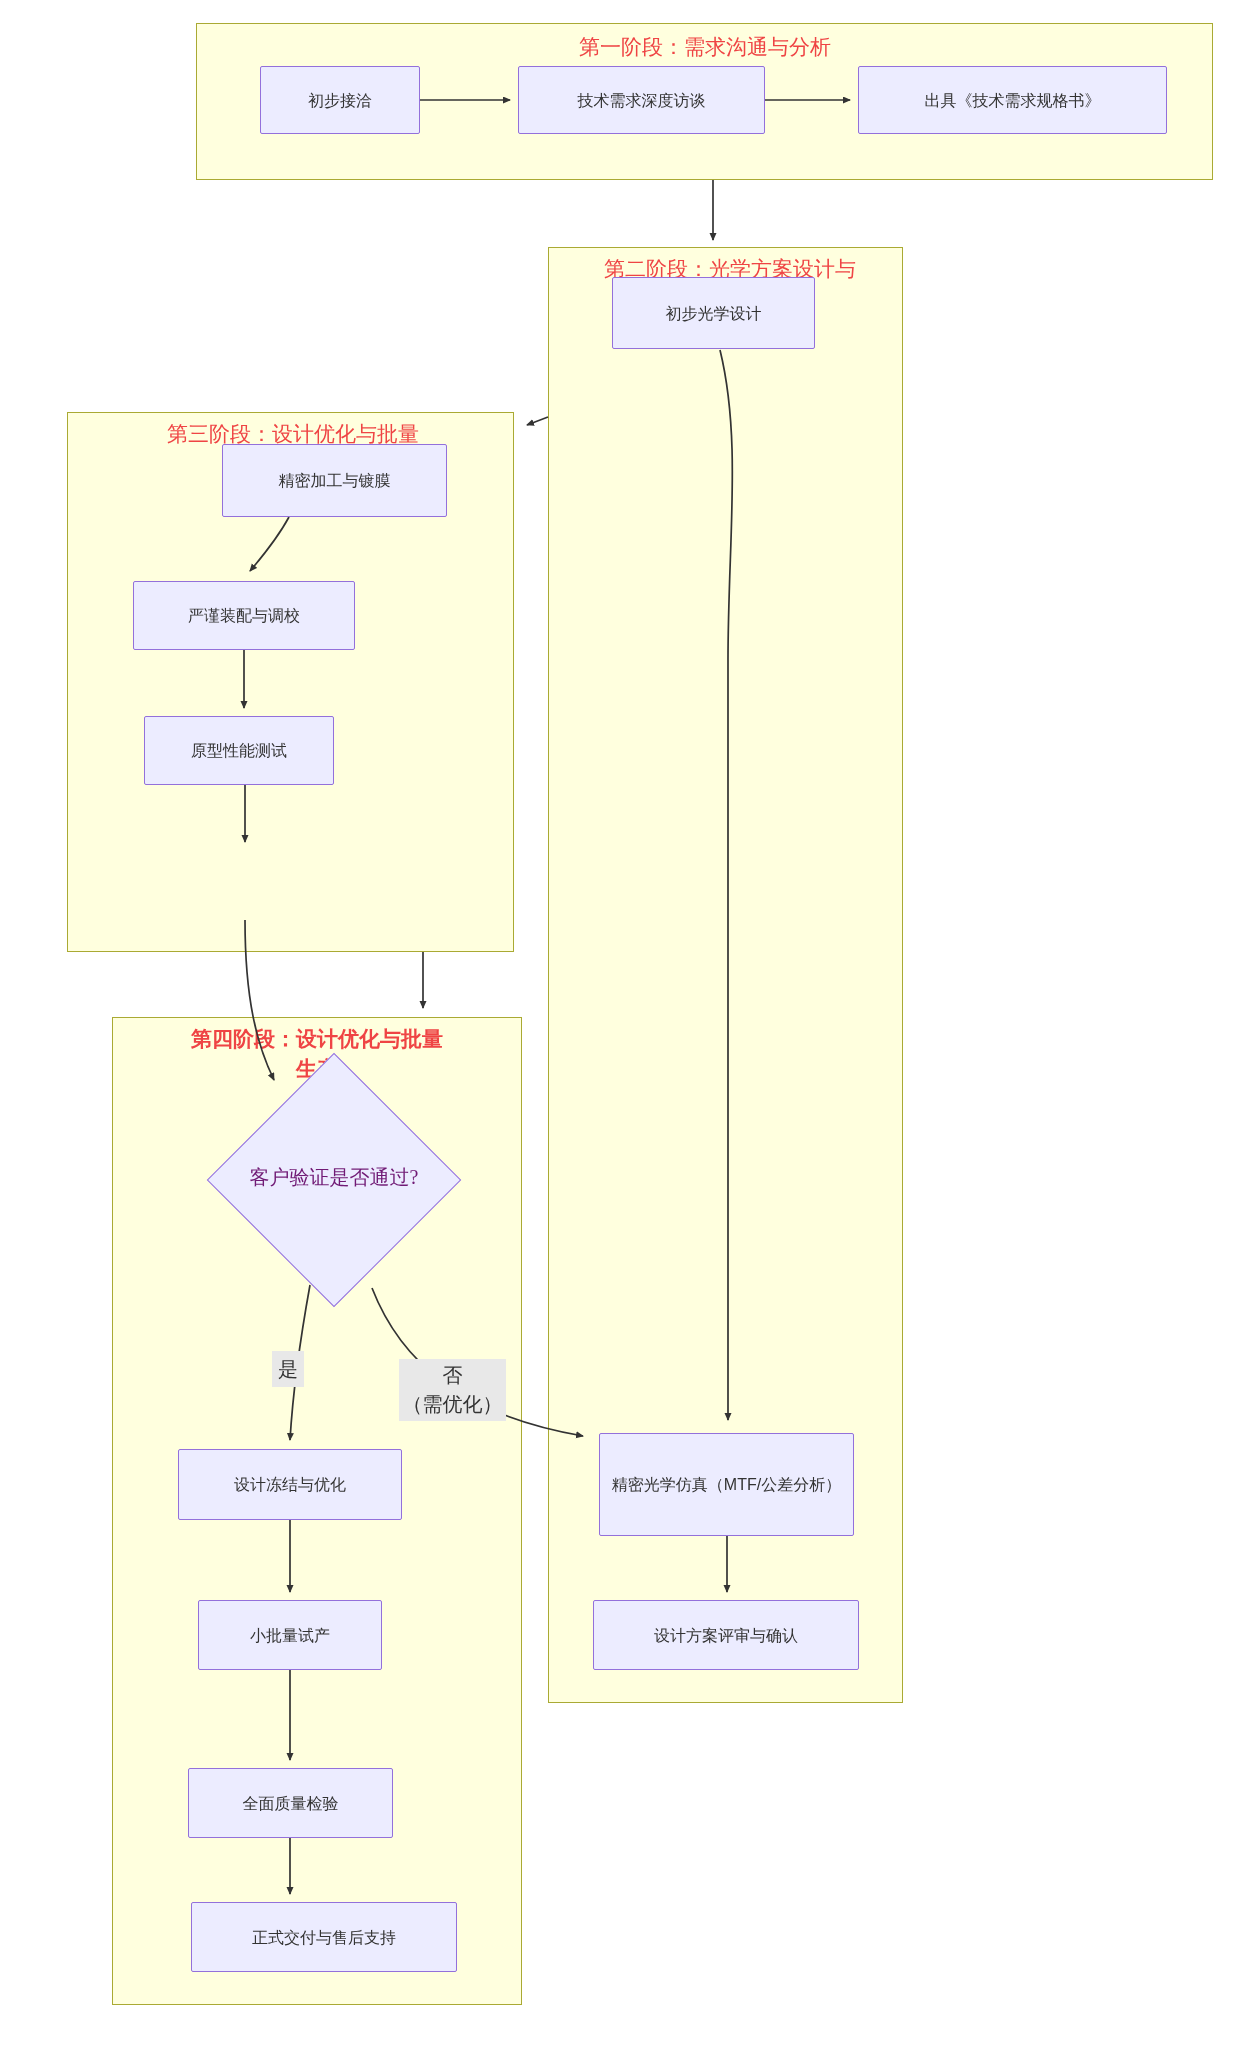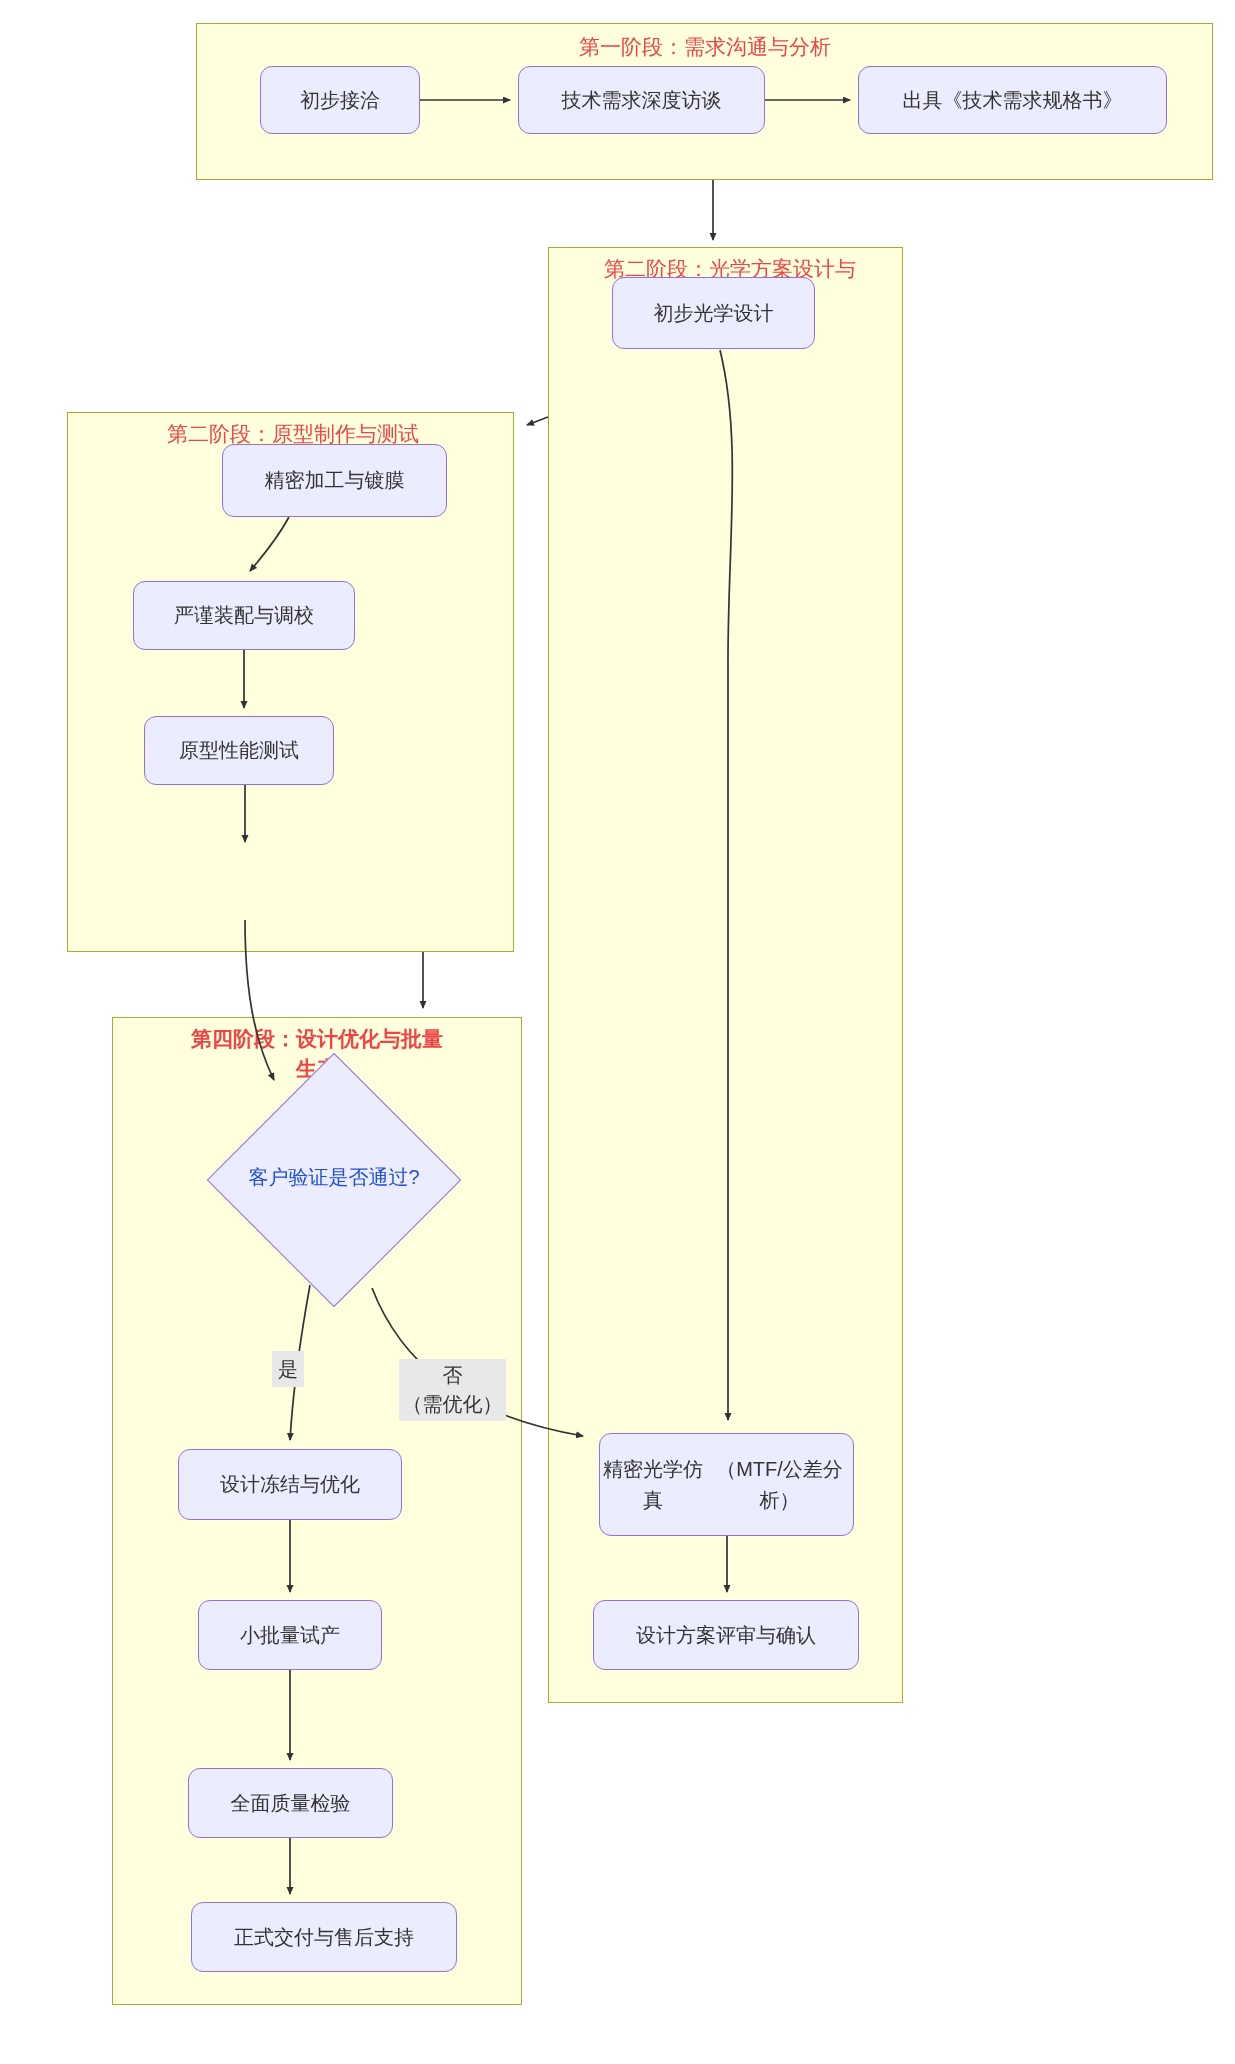--- a/index.html
+++ b/index.html
@@ -33,49 +33,50 @@
   .edges-layer {
     position: absolute;
     left: 0; top: 0;
     z-index: 2;
     pointer-events: none;
   }
   .node {
     position: absolute;
     background: #ececff;
     border: 1px solid #9370db;
-    border-radius: 12px;
+    border-radius: 2px;
     box-sizing: border-box;
     display: flex;
     align-items: center;
     justify-content: center;
     text-align: center;
-    font-size: 20px;
+    font-size: 16px;
     line-height: 31px;
     color: #333333;
     z-index: 3;
   }
   .diamond {
     position: absolute;
     left: 244px; top: 1090px;
     width: 180px; height: 180px;
     background: #ececff;
     border: 1.5px solid #9370db;
     box-sizing: border-box;
     transform: rotate(45deg);
     z-index: 3;
   }
   .diamond-label {
     position: absolute;
     left: 214px; top: 1164px;
     width: 240px;
     text-align: center;
     font-size: 20px;
-    color: #1d4ed8;
+    color: #701a75;
     z-index: 4;
+    font-family: Liberation Serif, serif;
   }
   .edge-label {
     position: absolute;
     background: #e8e8e8;
     color: #333333;
     font-size: 20px;
     line-height: 29px;
     text-align: center;
     z-index: 5;
     display: flex;
@@ -89,21 +90,21 @@
 
 <div id="canvas">
 
   <div class="cluster" style="left:196px; top:23px; width:1017px; height:157px;"></div>
   <div class="cluster" style="left:548px; top:247px; width:355px; height:1456px;"></div>
   <div class="cluster" style="left:67px; top:412px; width:447px; height:540px;"></div>
   <div class="cluster" style="left:112px; top:1017px; width:410px; height:988px;"></div>
 
   <div class="cluster-title" style="left:705px; top:32px;">第一阶段：需求沟通与分析</div>
   <div class="cluster-title" style="left:730px; top:254px;">第二阶段：光学方案设计与</div>
-  <div class="cluster-title" style="left:293px; top:419px;">第二阶段：原型制作与测试</div>
+  <div class="cluster-title" style="left:293px; top:419px;">第三阶段：设计优化与批量</div>
   <div class="cluster-title two-line" style="left:317px; top:1024px; width:280px; margin-left:-140px; transform:none;"><span>第四阶段：设计优化与批量</span><br>
        <span>生产</span></div>
 
   <svg class="edges-layer" width="1235" height="2064" viewBox="0 0 1235 2064">
     <defs>
       <marker id="arrowhead" markerWidth="9" markerHeight="8" refX="7" refY="3.5" orient="auto" markerUnits="userSpaceOnUse">
         <path d="M0,0 L8,3.5 L0,7 Z" fill="#333333"></path>
       </marker>
     </defs>
     <g stroke="#333333" stroke-width="1.7" fill="none">

